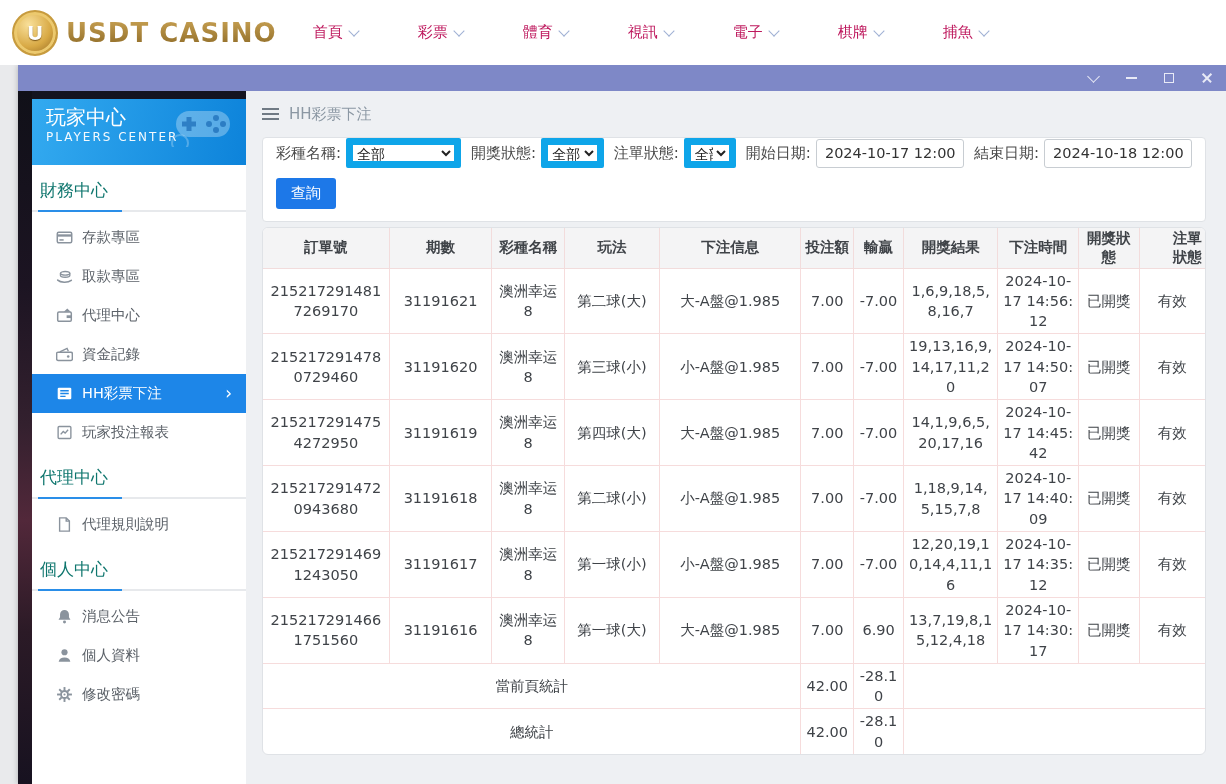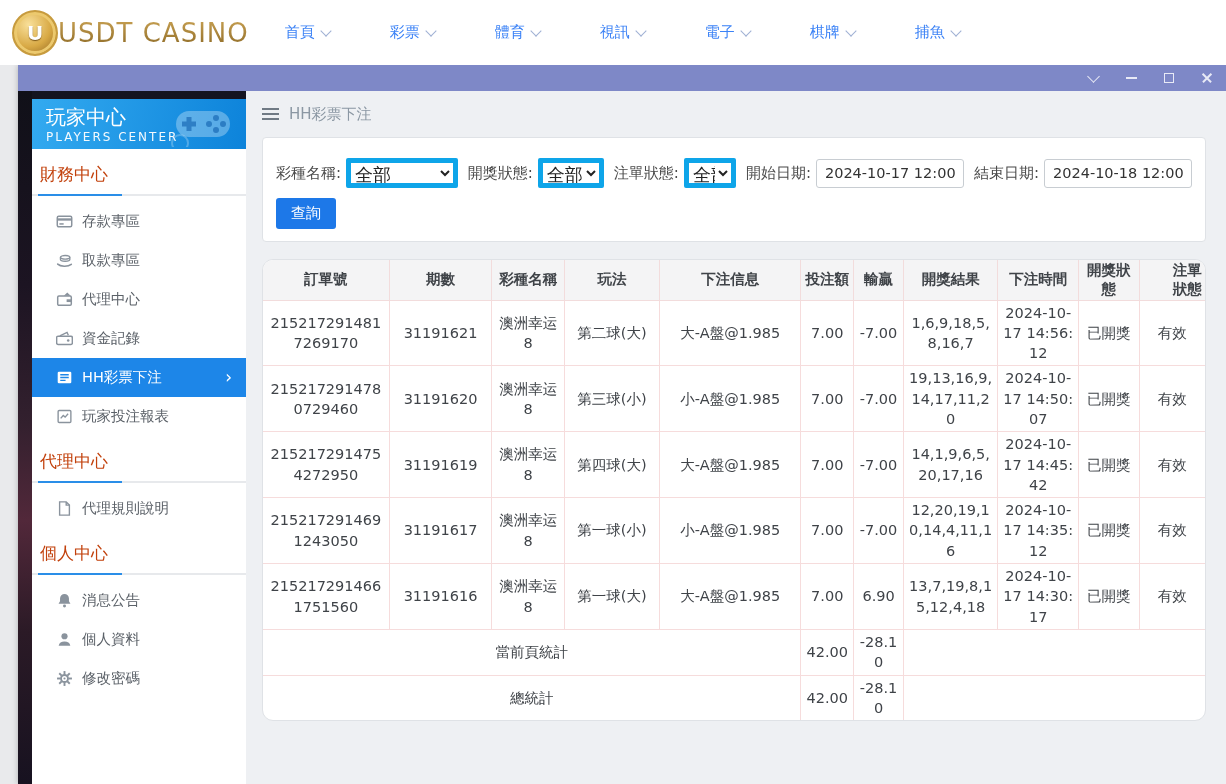--- a/index.html
+++ b/index.html
@@ -11,71 +11,71 @@
     position:relative;
   }
   
   .topnav { position:absolute; top:0; left:0; width:1226px; height:65px; background:#fff; display:flex; align-items:center; z-index:1; }
   .brand { display:flex; align-items:center; margin-left:12px; }
   .coin { width:46px; height:46px; border-radius:50%;
     background:radial-gradient(circle at 35% 30%, #f9e09a, #d8a945 55%, #8a5f1d);
     border:2px solid #c79b3e; box-shadow:inset 0 0 0 3px #ecc96e;
     display:flex; align-items:center; justify-content:center; }
   .coin span { color:#fff; font-weight:bold; font-size:20px; text-shadow:0 1px 1px #7a5516; }
-  .brand-text { font-size:26px; font-weight:400; letter-spacing:1px;
+  .brand-text { margin-left:8px; font-size:26px; font-weight:700; letter-spacing:1px;
     background:linear-gradient(#c9a253,#8d6a26); -webkit-background-clip:text; background-clip:text; color:transparent; }
   .navitems { display:flex; margin-left:36px; gap:60px; }
-  .nav-item { display:flex; align-items:center; gap:7px; font-size:15px; color:#3b82f6; cursor:pointer; }
+  .nav-item { display:flex; align-items:center; gap:7px; font-size:15px; color:#be185d; cursor:pointer; }
   .chev-down { width:8px; height:8px; border-right:1.6px solid #9fb0d4; border-bottom:1.6px solid #9fb0d4; transform:rotate(45deg); margin-top:-4px; }
   
   .window { position:absolute; top:65px; left:18px; width:1208px; bottom:0; box-shadow:0 0 6px rgba(0,0,0,.25); }
   .titlebar { height:26px; background:#7e88c7; display:flex; justify-content:flex-end; align-items:center; padding-right:12px; }
   .win-controls { display:flex; gap:24px; align-items:center; }
   .wc { cursor:pointer; display:inline-flex; align-items:center; justify-content:center; width:14px; height:14px; }
   .wc-chev { width:9px; height:9px; border-right:1.4px solid #e8eaf6; border-bottom:1.4px solid #e8eaf6; transform:rotate(45deg); margin-top:-4px; }
   .wc-min { width:11px; height:1.6px; background:#e8eaf6; }
   .wc-max { width:10px; height:10px; border:1.4px solid #e8eaf6; }
   .wc-x { position:relative; }
   .wc-x i, .wc-x b { position:absolute; left:1px; top:6px; width:12px; height:1.5px; background:#e8eaf6; }
   .wc-x i { transform:rotate(45deg); } .wc-x b { transform:rotate(-45deg); }
   .window-body { position:absolute; top:26px; left:0; right:0; bottom:0; display:flex; }
   .bg-strip { width:14px; background:linear-gradient(180deg,#101018 0%,#1c1422 28%,#33202e 48%,#52283a 62%,#2b1a26 78%,#171220 100%); }
   
   .sidebar { width:214px; background:linear-gradient(180deg,#141420,#23182a 60%,#191420); position:relative; }
   .sb-inner { margin-top:8px; background:#fff; height:calc(100% - 8px); overflow:hidden; }
-  .sb-header { height:50px; background:linear-gradient(100deg,#33aaf0 0%,#0d83da 100%); color:#fff; padding:7px 0 0 14px; position:relative; overflow:hidden; }
+  .sb-header { height:66px; background:linear-gradient(100deg,#33aaf0 0%,#0d83da 100%); color:#fff; padding:7px 0 0 14px; position:relative; overflow:hidden; }
   .sb-title { font-size:20px; line-height:22px; }
   .sb-sub { font-size:12px; letter-spacing:2px; margin-top:2px; opacity:.95; }
   .sb-header svg { position:absolute; right:8px; top:6px; }
-  .sb-sec-title { color:#c2410c; font-size:17px; padding:14px 0 8px 8px; }
+  .sb-sec-title { color:#0f766e; font-size:17px; padding:14px 0 8px 8px; }
   .sb-divider { height:2px; background:#e7e9ec; margin-bottom:6px; position:relative; }
   .sb-divider i { position:absolute; left:6px; top:0; width:84px; height:2px; background:#2a8ee8; display:block; }
   .sb-item { height:39px; display:flex; align-items:center; color:#5b6168; font-size:14.5px; cursor:pointer; padding-left:24px; }
   .sb-icon { width:17px; height:17px; color:#8a939d; display:inline-flex; margin-right:9px; flex:none; }
   .sb-icon svg { width:100%; height:100%; }
   .sb-label { white-space:nowrap; }
   .sb-item.active { background:#1d86e8; color:#fff; }
   .sb-item.active .sb-icon { color:#fff; }
   .sb-caret { margin-left:auto; margin-right:14px; font-size:17px; line-height:1; }
   
   .main { flex:1; background:#eef0f3; padding:0 20px 0 16px; overflow:hidden; }
   .breadcrumb-bar { height:46px; display:flex; align-items:center; gap:10px; color:#8b97a3; font-size:15px; }
   .hamburger { width:17px; display:inline-flex; flex-direction:column; gap:3px; cursor:pointer; }
   .hamburger i { height:2px; background:#707a84; display:block; }
   .card { background:#fff; border:1px solid #dfe2e6; border-radius:4px; }
-  .filter-card { padding:20px 13px 12px 13px; }
+  .filter-card { padding:0 13px 12px 13px; }
   .filter-row { display:flex; align-items:center; font-size:15px; color:#4a4a4a; white-space:nowrap; }
   .filter-row label { margin-right:5px; }
   .fgap { margin-left:10px; }
-  .sel { height:30px; border:5px solid #0ea5e9; border-radius:2px; background:#fff; font-size:18px; color:#222; font-family:inherit; }
+  .sel { height:30px; border:7px solid #0ea5e9; border-radius:2px; background:#fff; font-size:14px; color:#222; font-family:inherit; }
   .sel.w1 { width:122px; } .sel.w2 { width:66px; } .sel.w3 { width:52px; }
   .date-input { height:29px; border:1px solid #c8cdd2; border-radius:3px; padding:0 8px; font-size:14.5px; color:#333; width:148px; font-family:inherit; }
   .btn-query { margin-top:10px; background:#1d78e8; color:#fff; border:none; border-radius:3px; height:31px; padding:0 15px; font-size:15px; cursor:pointer; font-family:inherit; }
   
-  .table-card { margin-top:17px; border-radius:11px; overflow:hidden; }
+  .table-card { margin-top:5px; border-radius:6px; overflow:hidden; }
   table { width:100%; border-collapse:collapse; table-layout:fixed; font-size:14.5px; color:#3f4348; }
   thead th { background:#f4f4f5; height:40px; font-weight:bold; font-size:14.5px; border-right:1px solid #f2dcdc; border-bottom:1px solid #f2dcdc; padding:0 2px; }
   thead th:last-child { border-right:none;padding-left:32px; }
   tbody td { height:56px; text-align:center; border-right:1px solid #f6dcdc; border-bottom:1px solid #f6dcdc; padding:2px 3px; word-break:break-all; line-height:1.4; }
   tbody td:last-child { border-right:none; }
   tbody tr:last-child td { border-bottom:none; }
   tr.summary td { height:37px; }
 </style>
 </head>
 <body>
@@ -373,20 +373,33 @@
                 <td>第四球(大)</td>
                 <td>大-A盤@1.985</td>
                 <td>7.00</td>
                 <td>-7.00</td>
                 <td>14,1,9,6,5,20,17,16</td>
                 <td>2024-10-17 14:45:42</td>
                 <td>已開獎</td>
                 <td>有效</td>
               </tr>
               <tr>
+                <td>2152172914720943680</td>
+                <td>31191618</td>
+                <td>澳洲幸运8</td>
+                <td>第二球(小)</td>
+                <td>小-A盤@1.985</td>
+                <td>7.00</td>
+                <td>-7.00</td>
+                <td>1,18,9,14,5,15,7,8</td>
+                <td>2024-10-17 14:40:09</td>
+                <td>已開獎</td>
+                <td>有效</td>
+              </tr>
+              <tr>
                 <td>2152172914691243050</td>
                 <td>31191617</td>
                 <td>澳洲幸运8</td>
                 <td>第一球(小)</td>
                 <td>小-A盤@1.985</td>
                 <td>7.00</td>
                 <td>-7.00</td>
                 <td>12,20,19,10,14,4,11,16</td>
                 <td>2024-10-17 14:35:12</td>
                 <td>已開獎</td>

